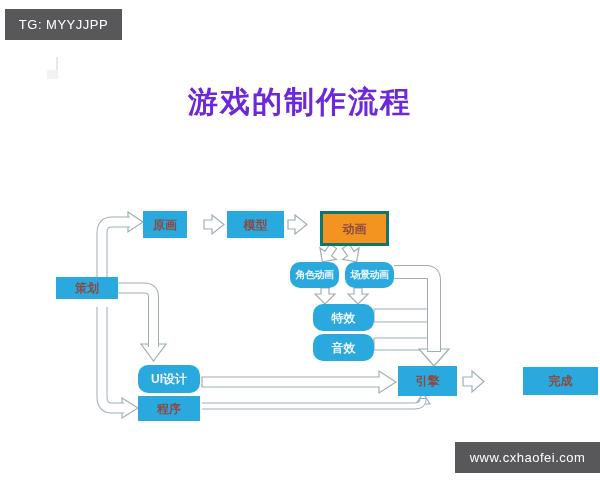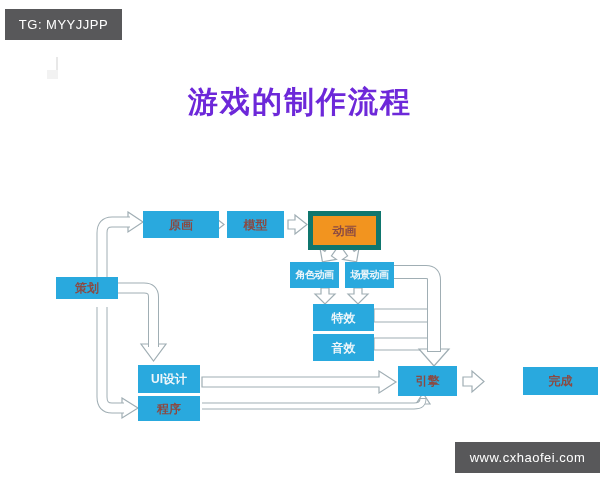--- a/index.html
+++ b/index.html
@@ -23,27 +23,27 @@
   #edge-tick{position:absolute;left:56px;top:57px;width:2px;height:21px;background:#e8e8e8;}
   #edge-smudge{position:absolute;left:47px;top:70px;width:11px;height:9px;background:#f2f2f2;}
 
   #arrow-layer{position:absolute;left:0;top:0;width:600px;height:480px;}
 
   .node{
     position:absolute;display:flex;align-items:center;justify-content:center;
     font-size:12px;font-weight:bold;text-align:center;line-height:1;
   }
   .node.blue{background:#29a9de;}
-  .node.orange{background:#f2941f;border:5px solid #0f766e;}
+  .node.orange{background:#f2941f;border:3px solid #0f766e;margin-left:12px;}
   .tone-dark{color:#8a4a43;}
-  .tone-light{color:#eef6fa;}
+  .tone-light{color:#eef6fa;border-radius:10px;}
   .small{font-size:10px;letter-spacing:-.5px;}
 
   .n-cehua    {left:56px; top:277px;width:62px;height:22px;}
-  .n-yuanhua  {left:143px;top:211px;width:76px;height:27px;}
+  .n-yuanhua  {left:143px;top:211px;width:44px;height:27px;}
   .n-moxing   {left:227px;top:211px;width:57px;height:27px;}
   .n-donghua  {left:308px;top:211px;width:63px;height:29px;}
   .n-juese    {left:290px;top:262px;width:49px;height:26px;}
   .n-changjing{left:345px;top:262px;width:49px;height:26px;}
   .n-texiao   {left:313px;top:304px;width:61px;height:27px;}
   .n-yinxiao  {left:313px;top:334px;width:61px;height:27px;}
   .n-uisheji  {left:138px;top:365px;width:62px;height:28px;}
   .n-chengxu  {left:138px;top:396px;width:62px;height:25px;}
   .n-yinqing  {left:398px;top:366px;width:59px;height:30px;}
   .n-wancheng {left:485px;top:367px;width:75px;height:28px;margin-left:38px;}

